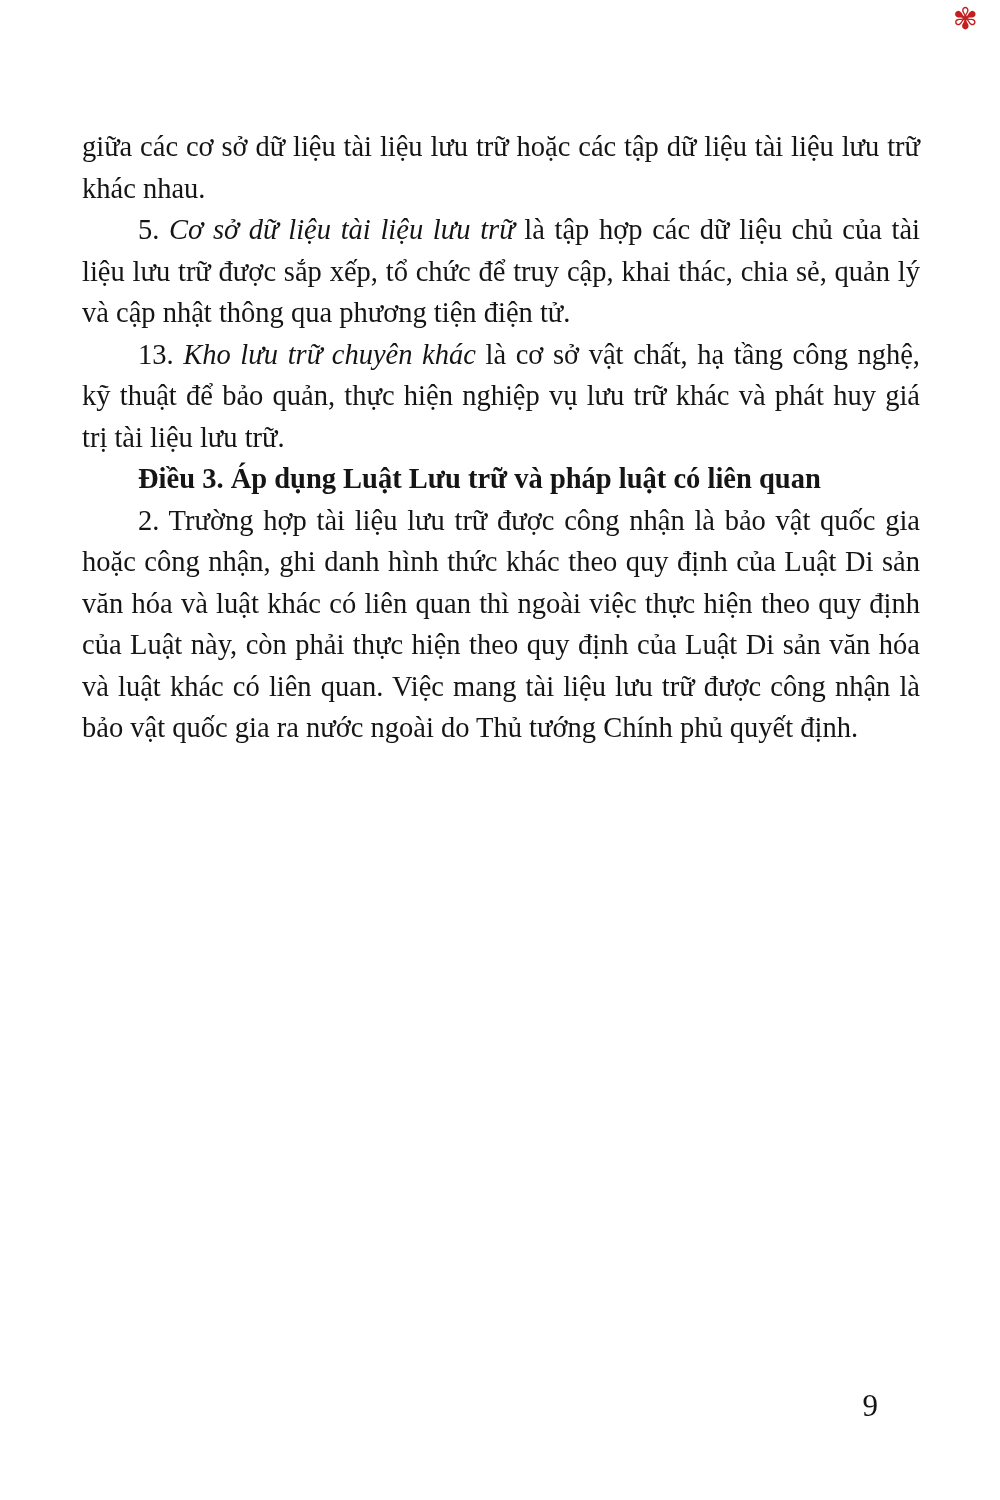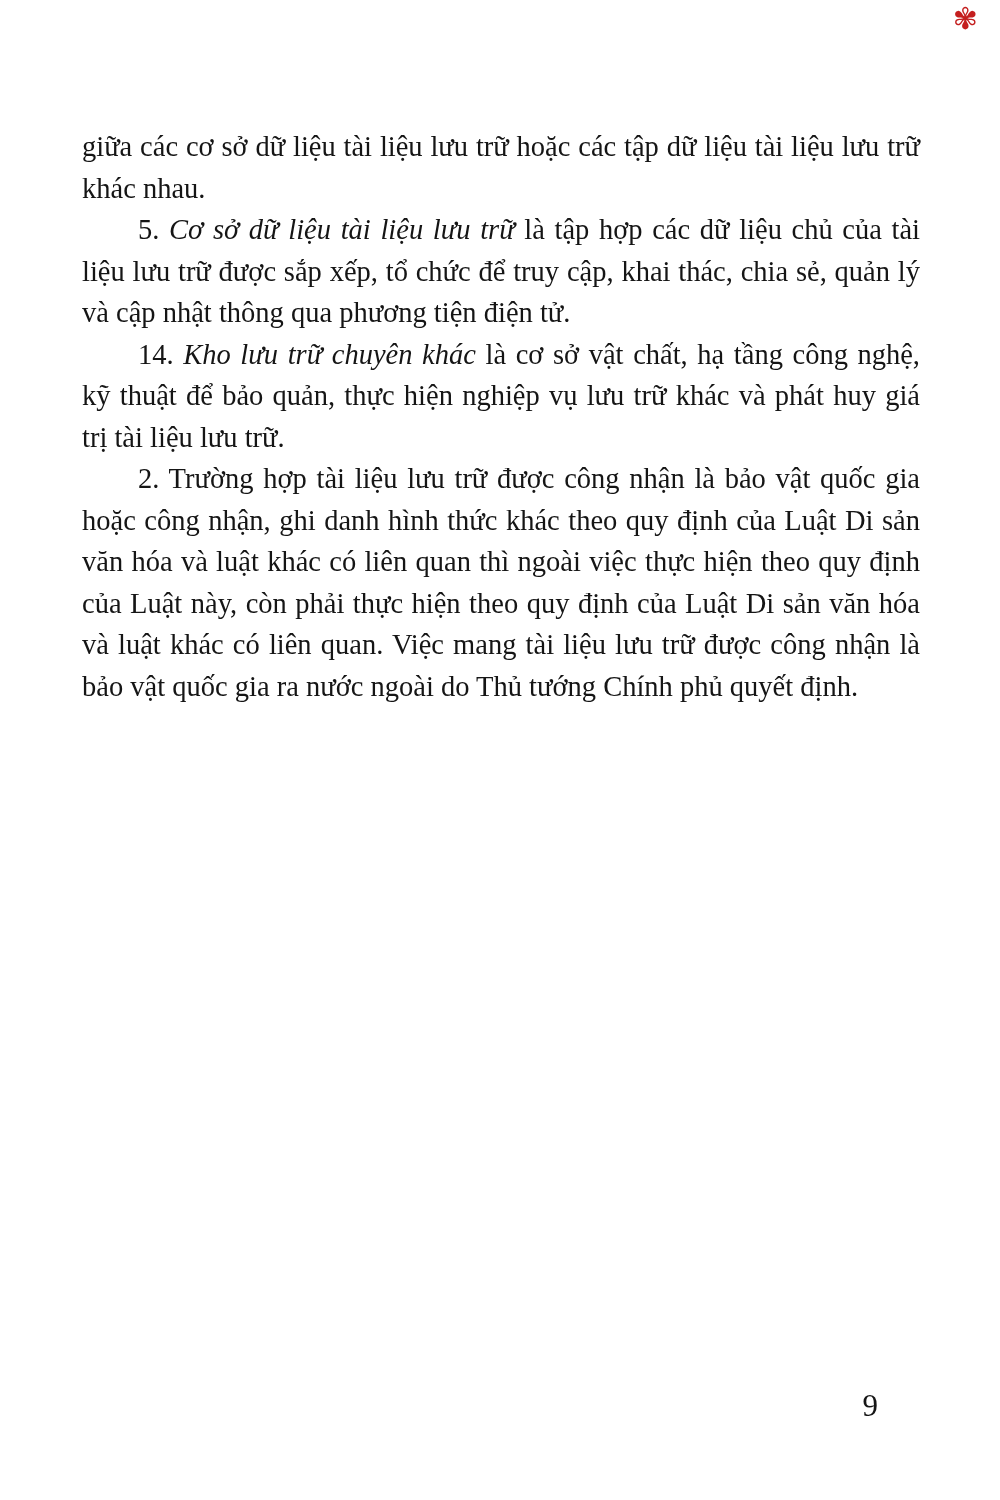--- a/index.html
+++ b/index.html
@@ -58,19 +58,20 @@
 </head>
 <body>
 
 <div class="page">
 
   <div class="decoration">✾</div>
 
   <div class="content">
       <p class="para continuation"><span>giữa các cơ sở dữ liệu tài liệu lưu trữ hoặc các tập dữ liệu tài liệu lưu trữ khác nhau.</span></p>
       <p class="para body"><span>5. </span><span class="it">Cơ sở dữ liệu tài liệu lưu trữ </span><span>là tập hợp các dữ liệu chủ của tài liệu lưu trữ được sắp xếp, tổ chức để truy cập, khai thác, chia sẻ, quản lý và cập nhật thông qua phương tiện điện tử.</span></p>
-      <p class="para body"><span>14. </span><span class="it">Kho lưu trữ chuyên khác </span><span>là cơ sở vật chất, hạ tầng công nghệ, kỹ thuật để bảo quản, thực hiện nghiệp vụ lưu trữ khác và phát huy giá trị tài liệu lưu trữ.</span></p>
+      <p class="para body"><span>13. </span><span class="it">Kho lưu trữ chuyên khác </span><span>là cơ sở vật chất, hạ tầng công nghệ, kỹ thuật để bảo quản, thực hiện nghiệp vụ lưu trữ khác và phát huy giá trị tài liệu lưu trữ.</span></p>
+      <p class="para heading"><span class="b">Điều 3. Áp dụng Luật Lưu trữ và pháp luật có liên quan</span></p>
       <p class="para body"><span>2. Trường hợp tài liệu lưu trữ được công nhận là bảo vật quốc gia hoặc công nhận, ghi danh hình thức khác theo quy định của Luật Di sản văn hóa và luật khác có liên quan thì ngoài việc thực hiện theo quy định của Luật này, còn phải thực hiện theo quy định của Luật Di sản văn hóa và luật khác có liên quan. Việc mang tài liệu lưu trữ được công nhận là bảo vật quốc gia ra nước ngoài do Thủ tướng Chính phủ quyết định.</span></p>
     </div>
 
   <div class="page-number">9</div>
 
 </div>
 
 </body></html>

